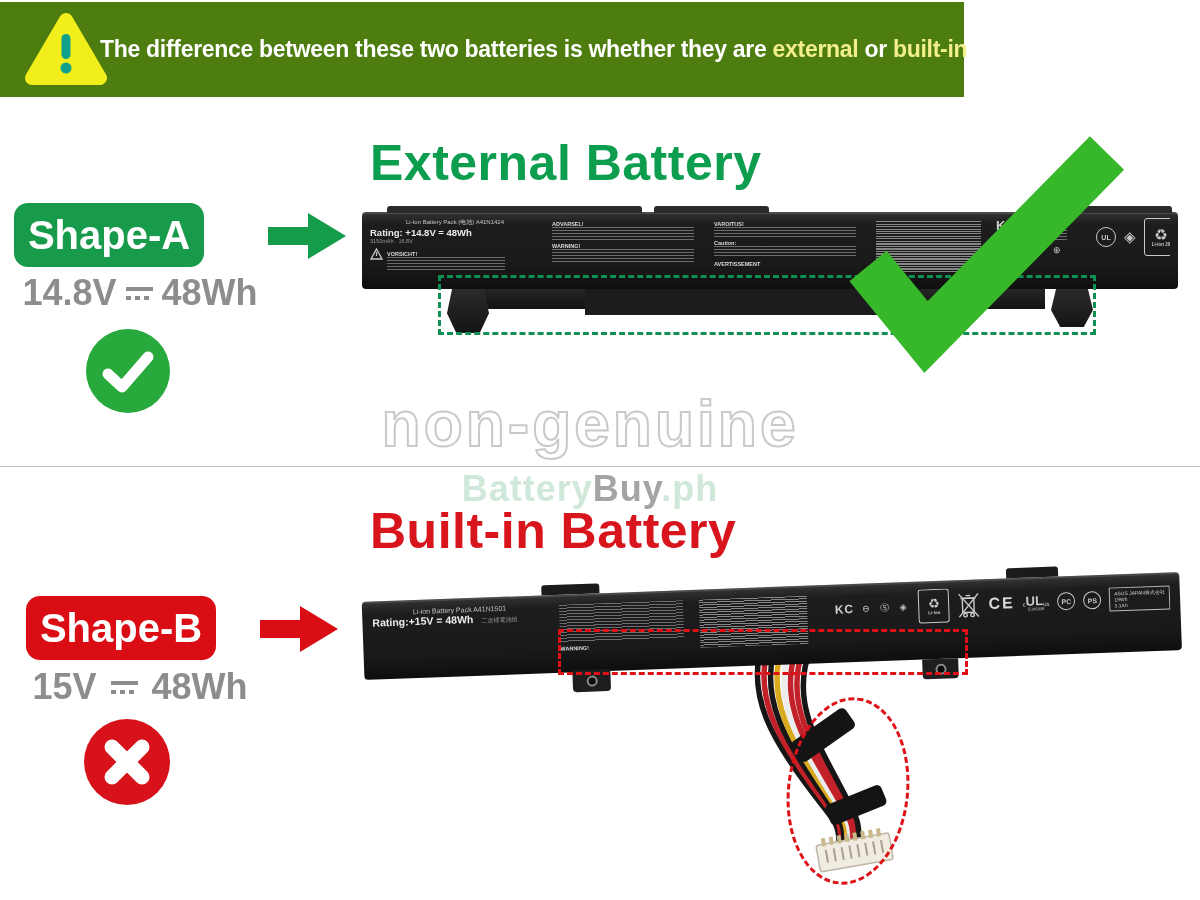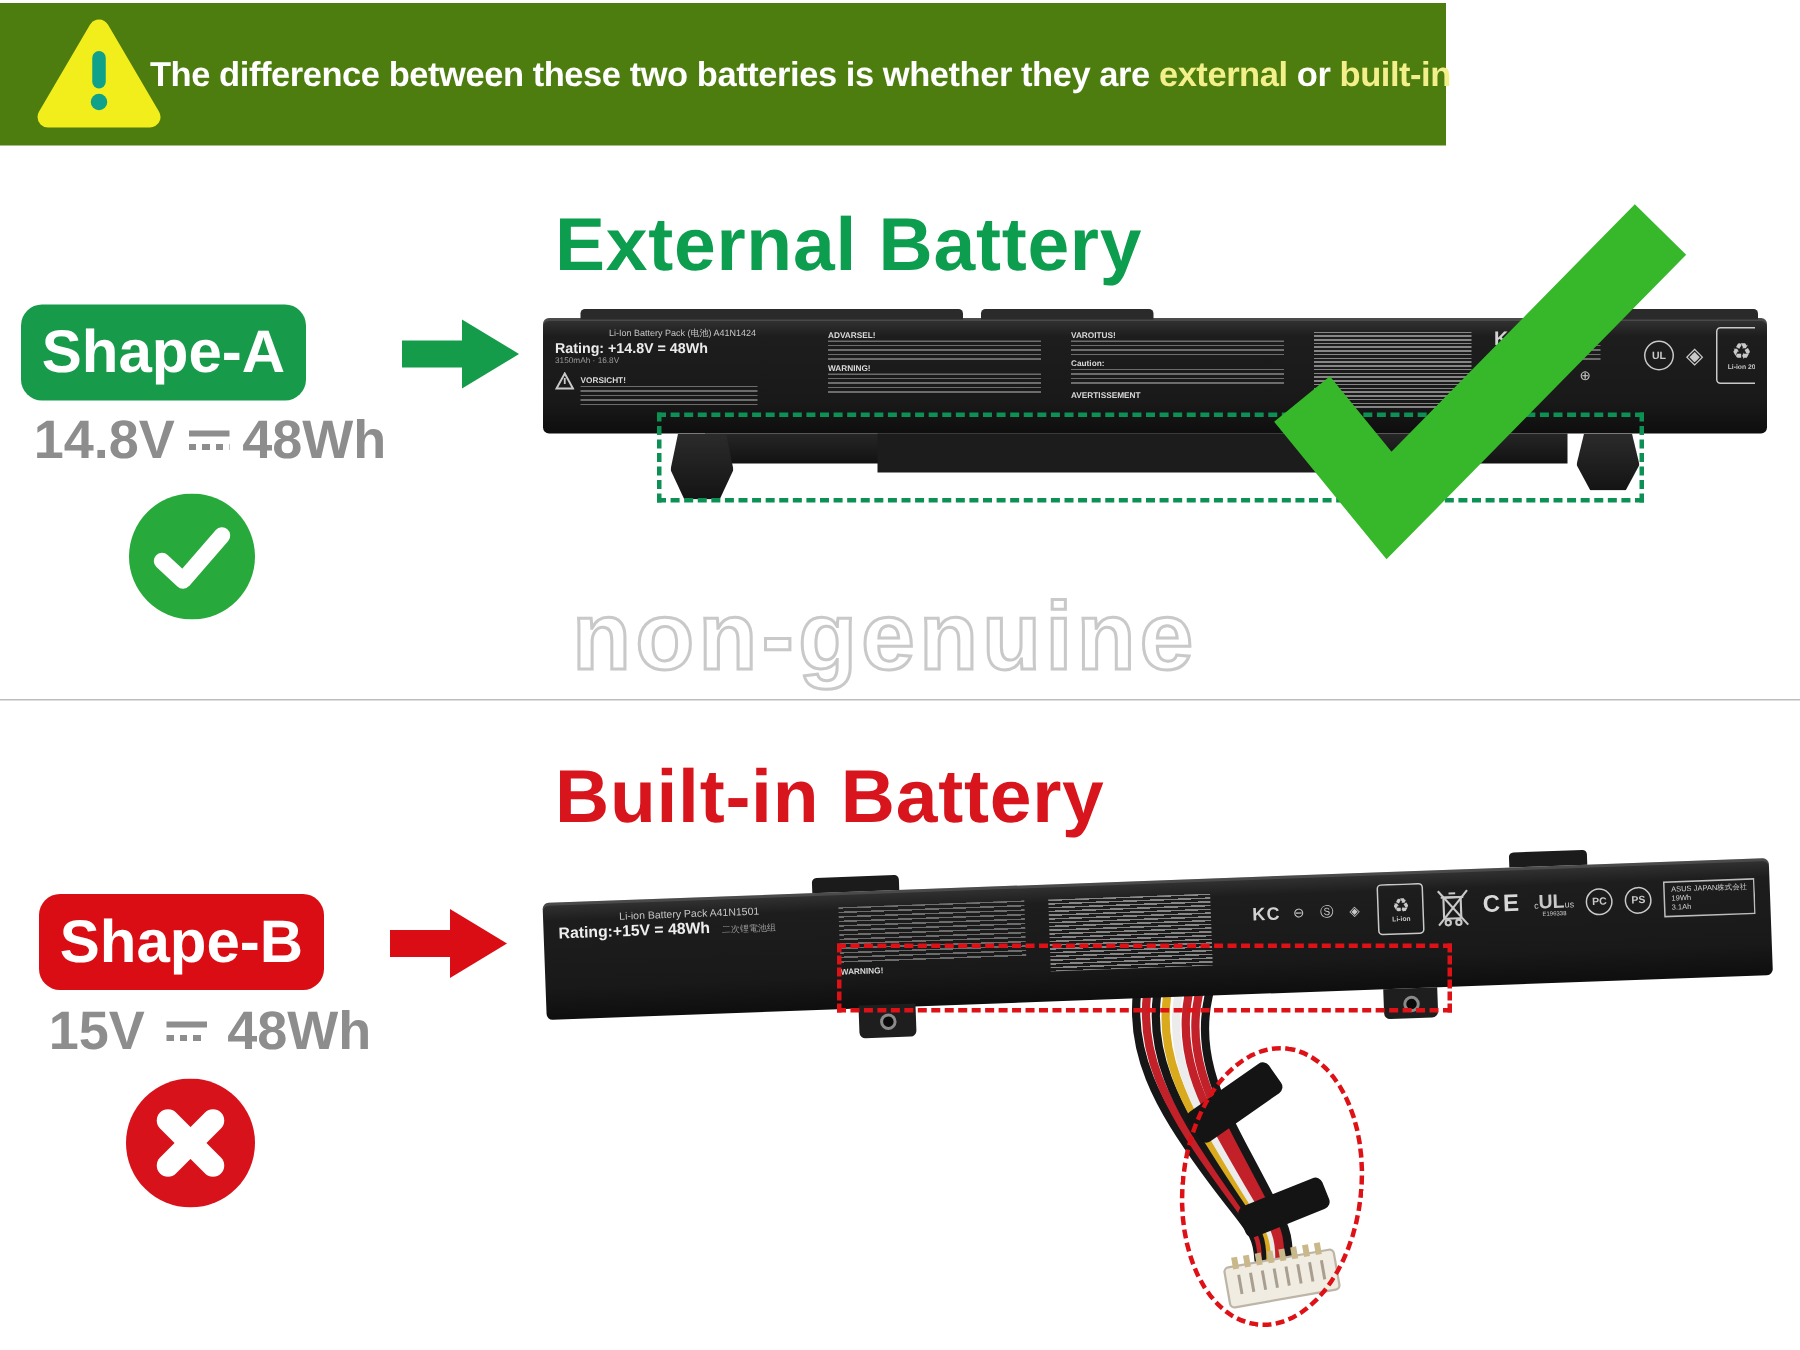--- a/index.html
+++ b/index.html
@@ -220,20 +220,21 @@
   <div class="foot" id="foot-a2"></div>
 
   <div id="dash-a"></div>
 
   <svg id="bigcheck" width="310" height="270" viewBox="0 0 310 270">
     <polyline points="38,151 96,222 277,38" fill="none" stroke="#36b82a" stroke-width="48" stroke-linecap="butt" stroke-linejoin="miter"></polyline>
   </svg>
 
   <div id="nongenuine">non-genuine</div>
   <div id="divider"></div>
+  <div id="brand"><span class="brand-mint">Battery</span><span class="brand-gray">Buy</span><span class="brand-mint">.ph</span></div>
 
   <div class="heading" id="heading-b">Built-in Battery</div>
 
   <div class="badge" id="badge-b">Shape-B</div>
   <div class="arrow" id="arrow-b">
       <div class="shaft"></div>
       <div class="head"></div>
     </div>
 
   <div class="spec" id="spec-b">

